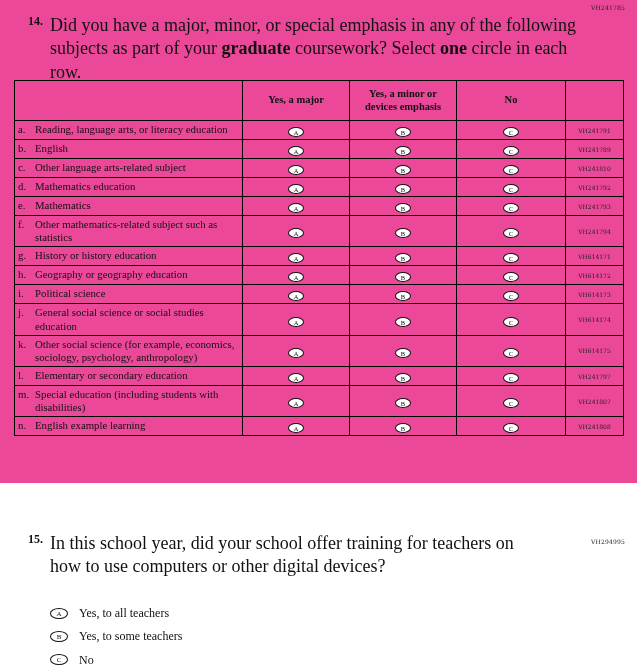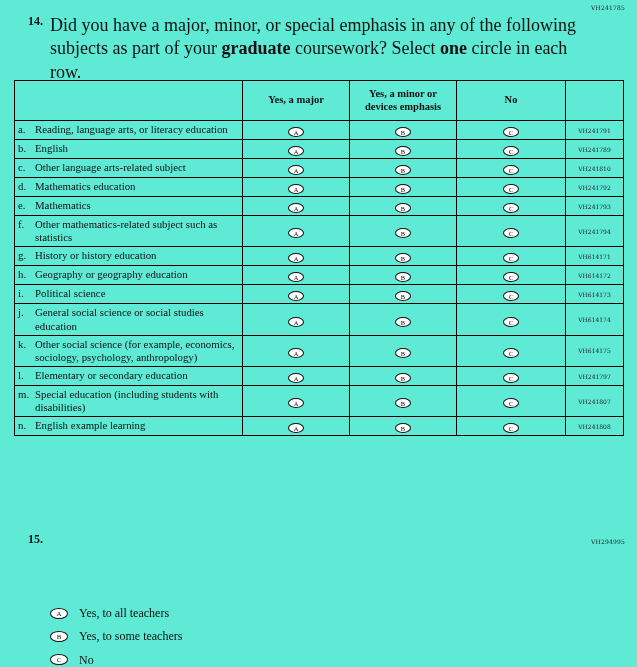--- a/index.html
+++ b/index.html
@@ -3,21 +3,21 @@
 <meta charset="utf-8">
 <style>
   * { margin:0; padding:0; box-sizing:border-box; }
   html,body { width:637px; height:667px; }
   body {
     background:#ffffff;
     font-family:"Liberation Serif", serif;
     color:#111111;
     overflow:hidden;
   }
-  .page { position:relative; width:637px; height:667px; background:#5eead4; }
+  .page { position:relative; width:637px; height:483px; background:#ec4899; }
 
   .form-code {
     font-size:6px;
     color:#222;
     font-family:"DejaVu Serif", serif;
     letter-spacing:0.2px;
   }
   .top-code { position:absolute; top:4px; right:12px; }
   .mid-code { position:absolute; top:538px; right:12px; }
 
@@ -262,20 +262,21 @@
           <td class="answer-cell"><span class="oval">C</span></td>
           <td class="code-cell">VH241808</td>
         </tr>
       </tbody>
   </table>
 
   <div class="form-code mid-code">VH294995</div>
 
   <div class="question q15">
     <div class="qnum">15.</div>
+    <div class="qtext">In this school year, did your school offer training for teachers on how to use computers or other digital devices?</div>
   </div>
 
   <div class="options">
       <div class="option">
         <span class="oval option-oval">A</span>
         <span class="option-label">Yes, to all teachers</span>
       </div>
       <div class="option">
         <span class="oval option-oval">B</span>
         <span class="option-label">Yes, to some teachers</span>

